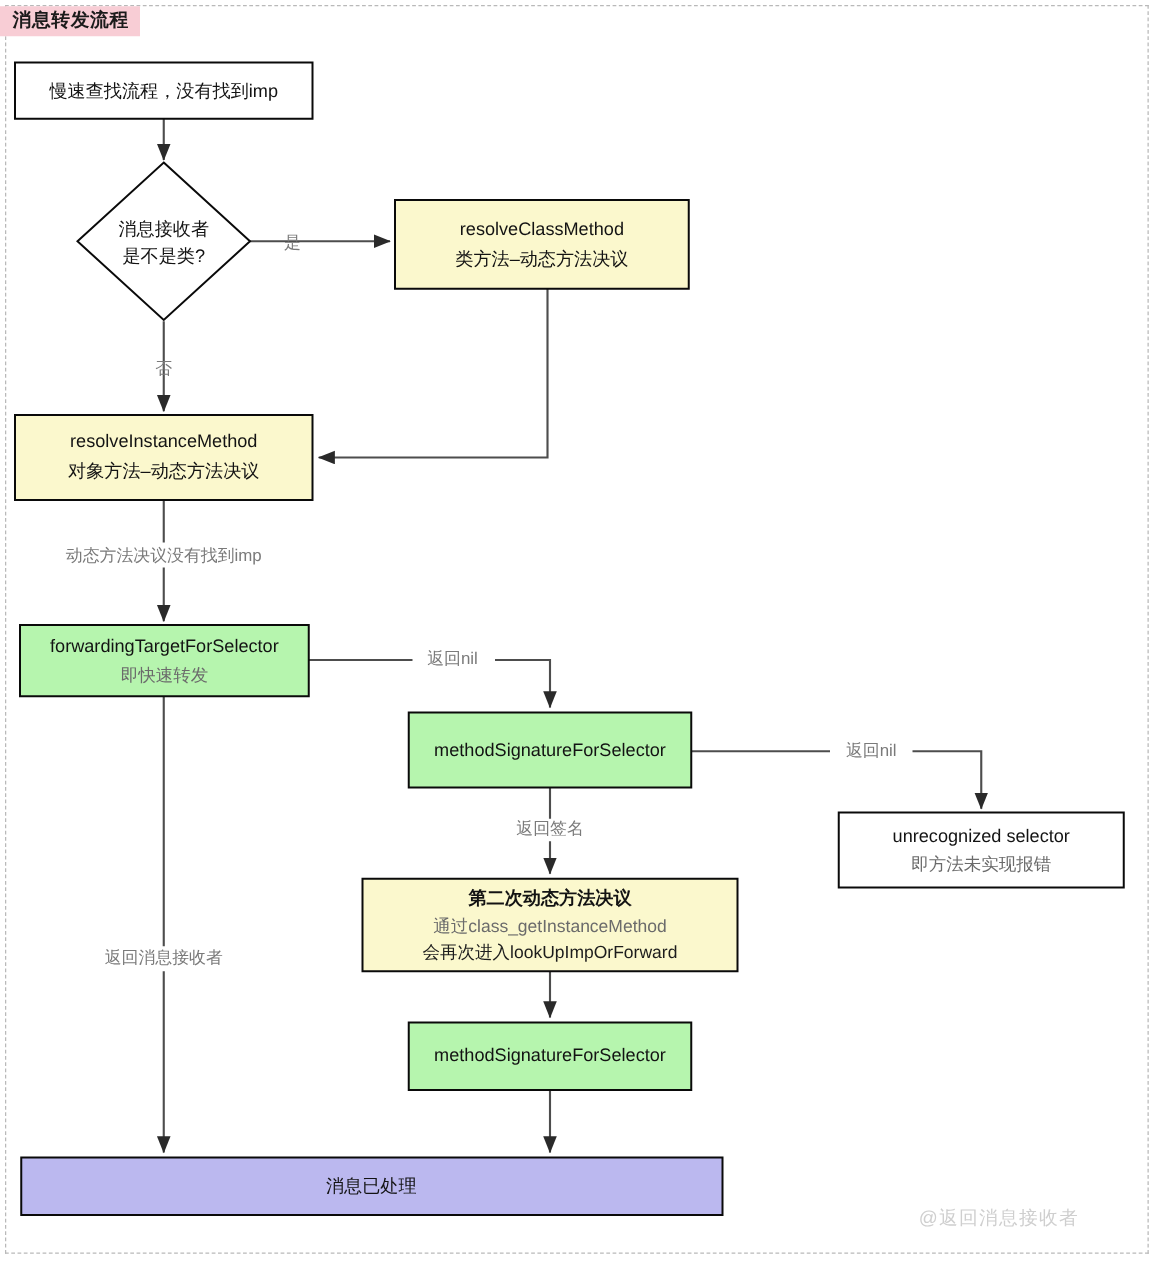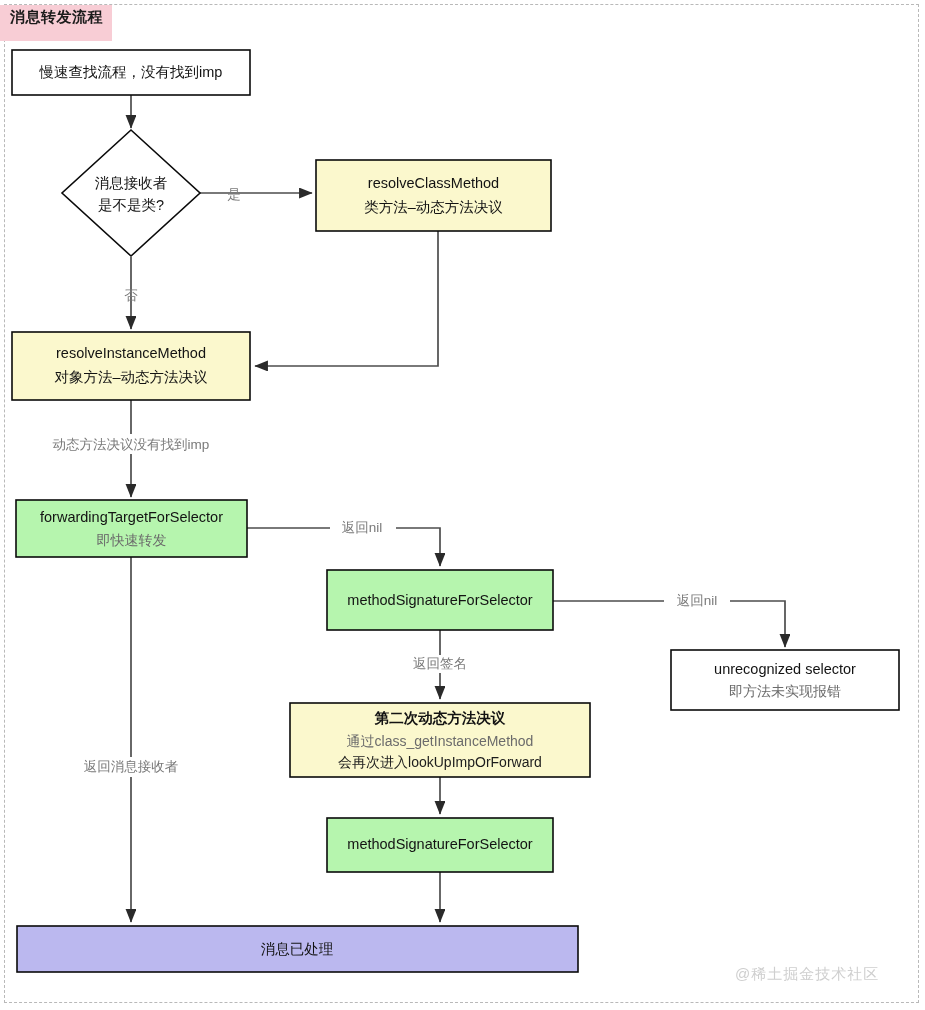--- a/index.html
+++ b/index.html
@@ -25,21 +25,21 @@
     width: 915px;
     height: 999px;
     border: 1px dashed #b9b9b9;
     box-sizing: border-box;
     pointer-events: none;
   }
   #title-badge {
     position: absolute;
     left: 0px;
     top: 5px;
-    padding: 4px 9px 17px 10px;
+    padding: 4px 9px 5px 10px;
     background: #f8cdd5;
     color: #1b1b1b;
     font-size: 15px;
     font-weight: 700;
     letter-spacing: 0.5px;
     line-height: 1;
     white-space: nowrap;
   }
   #watermark {
     position: absolute;
@@ -207,15 +207,15 @@
     <rect x="664" y="592" width="66" height="18" fill="#ffffff"></rect>
     <text class="edge-label" x="697" y="601">返回nil</text>
 
     <rect x="400" y="655" width="80" height="18" fill="#ffffff"></rect>
     <text class="edge-label" x="440" y="664">返回签名</text>
 
     <rect x="60" y="757" width="143" height="20" fill="#ffffff"></rect>
     <text class="edge-label" x="131" y="767">返回消息接收者</text>
   </svg>
 
-  <div id="watermark">@稀土掘金技术社区</div>
+  <div id="watermark">@返回消息接收者</div>
 
 </div>
 
 </body></html>

